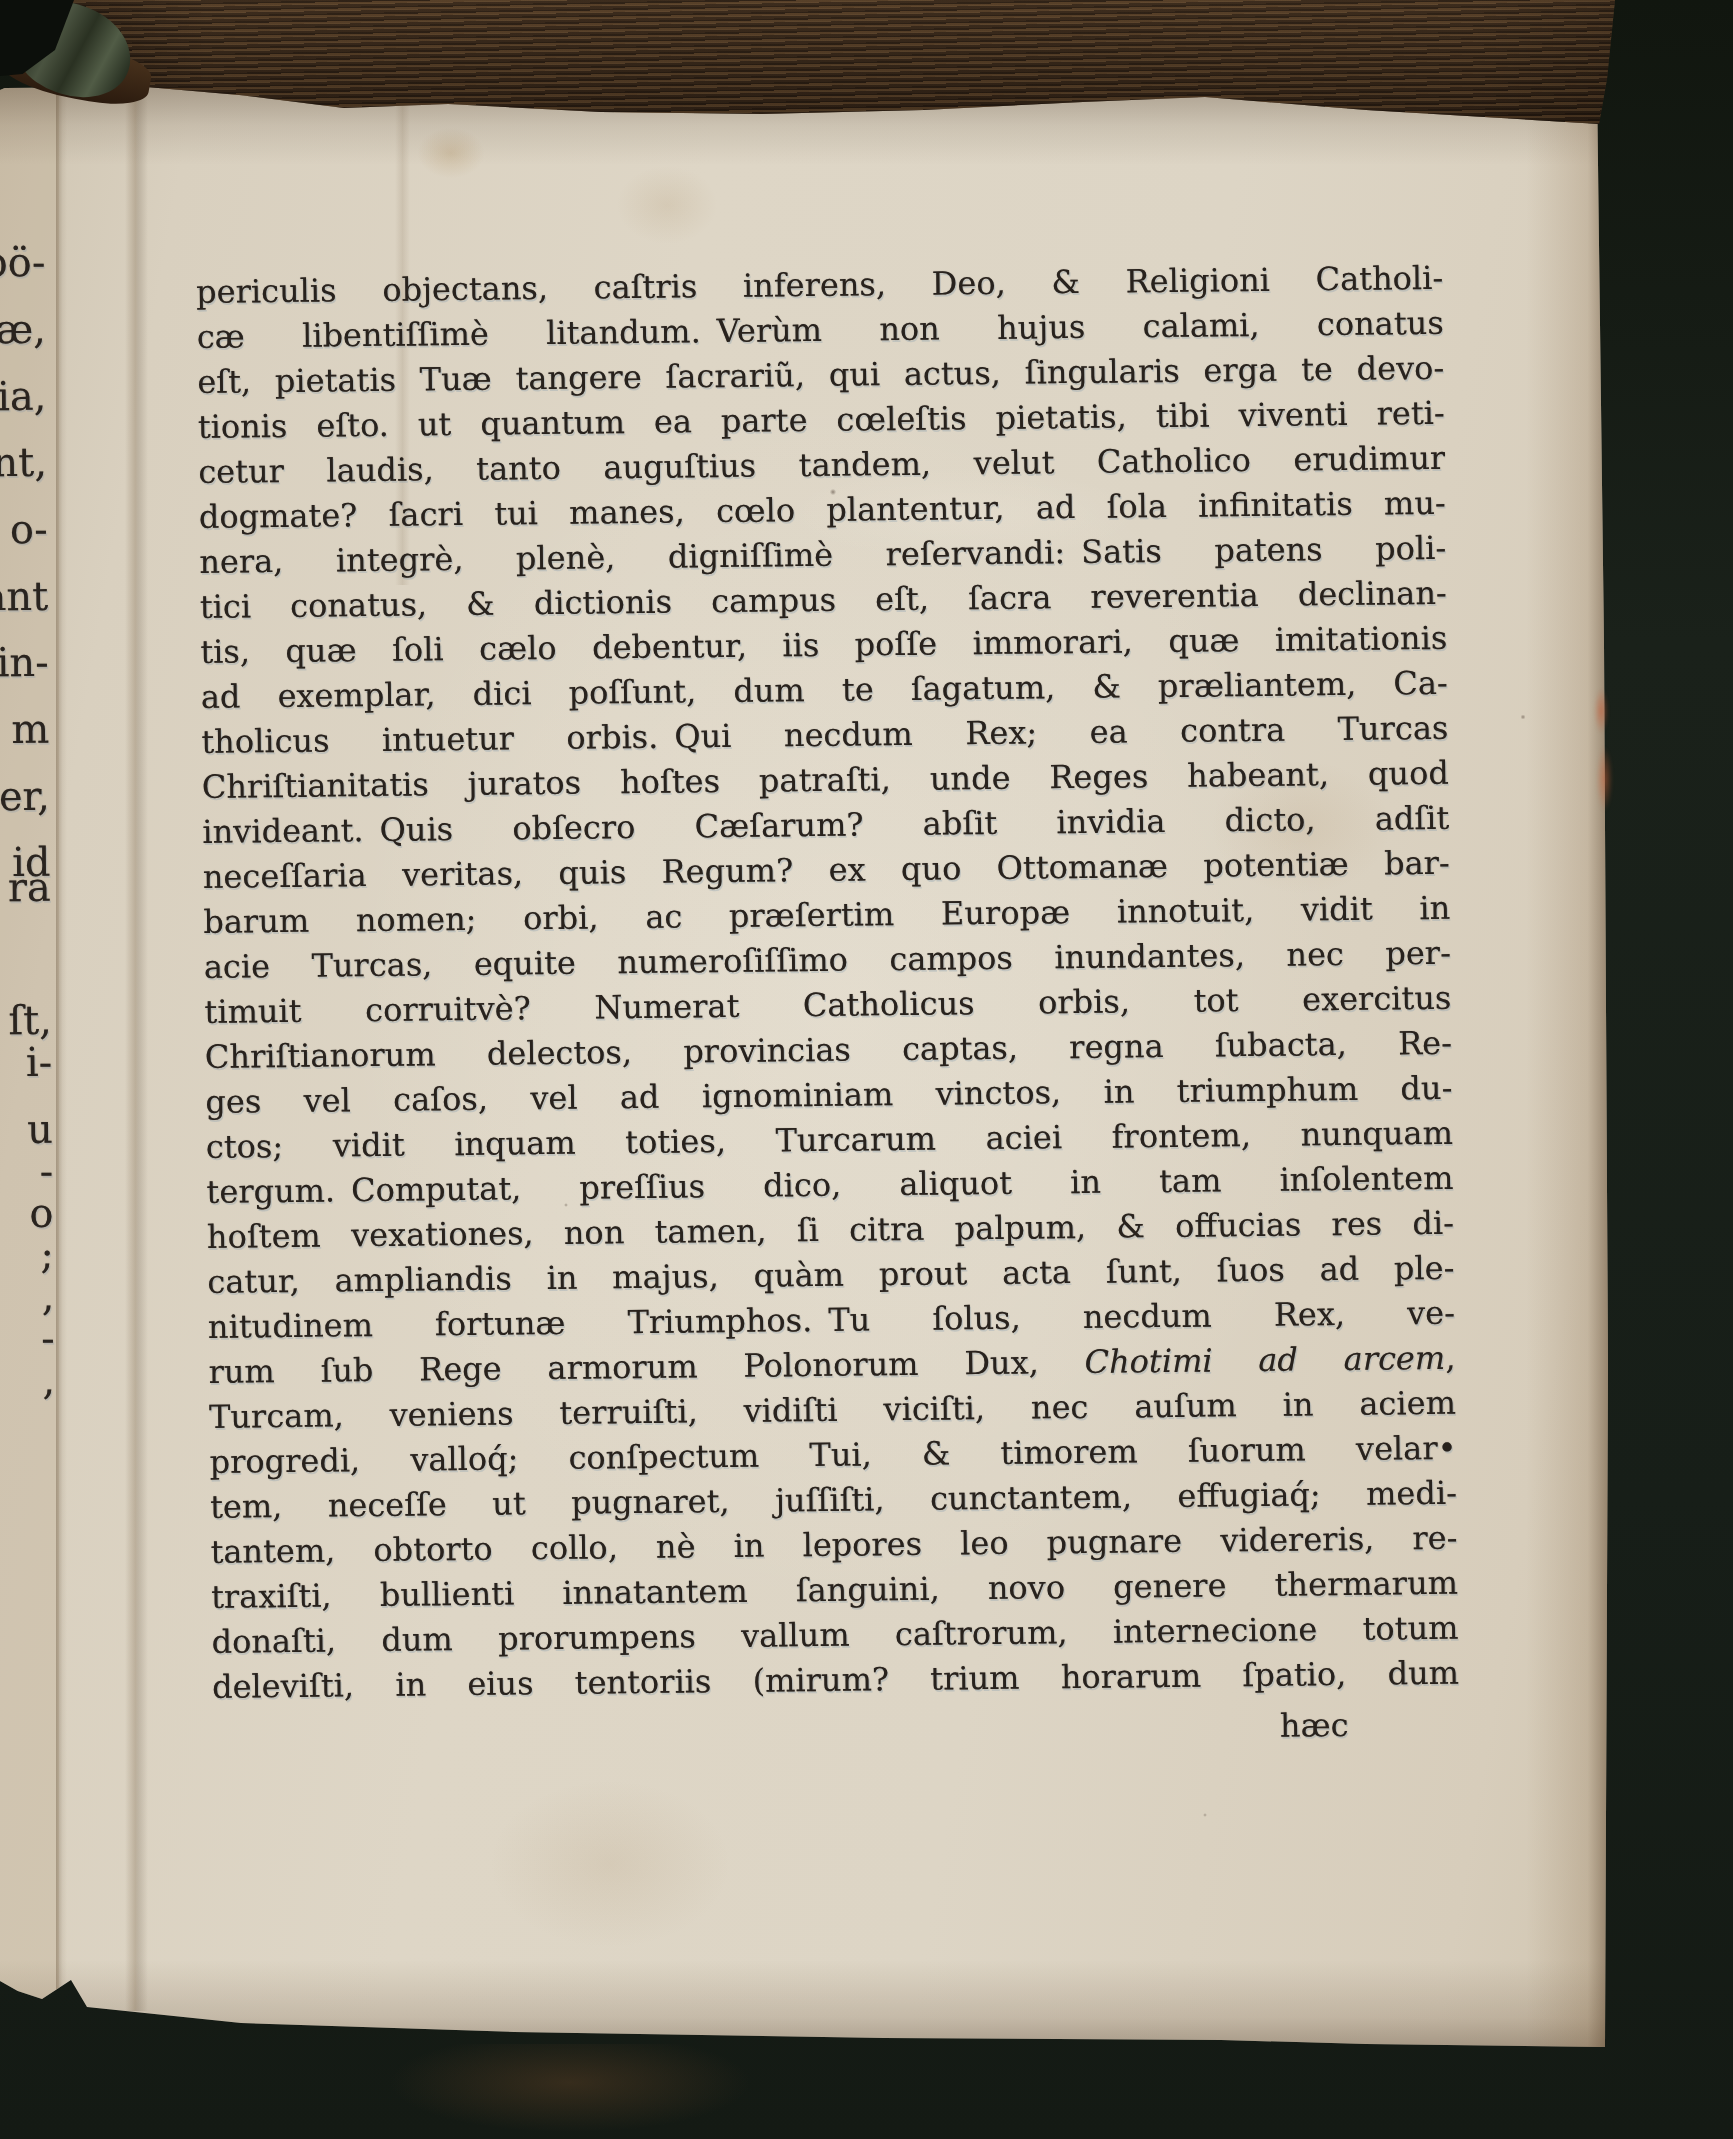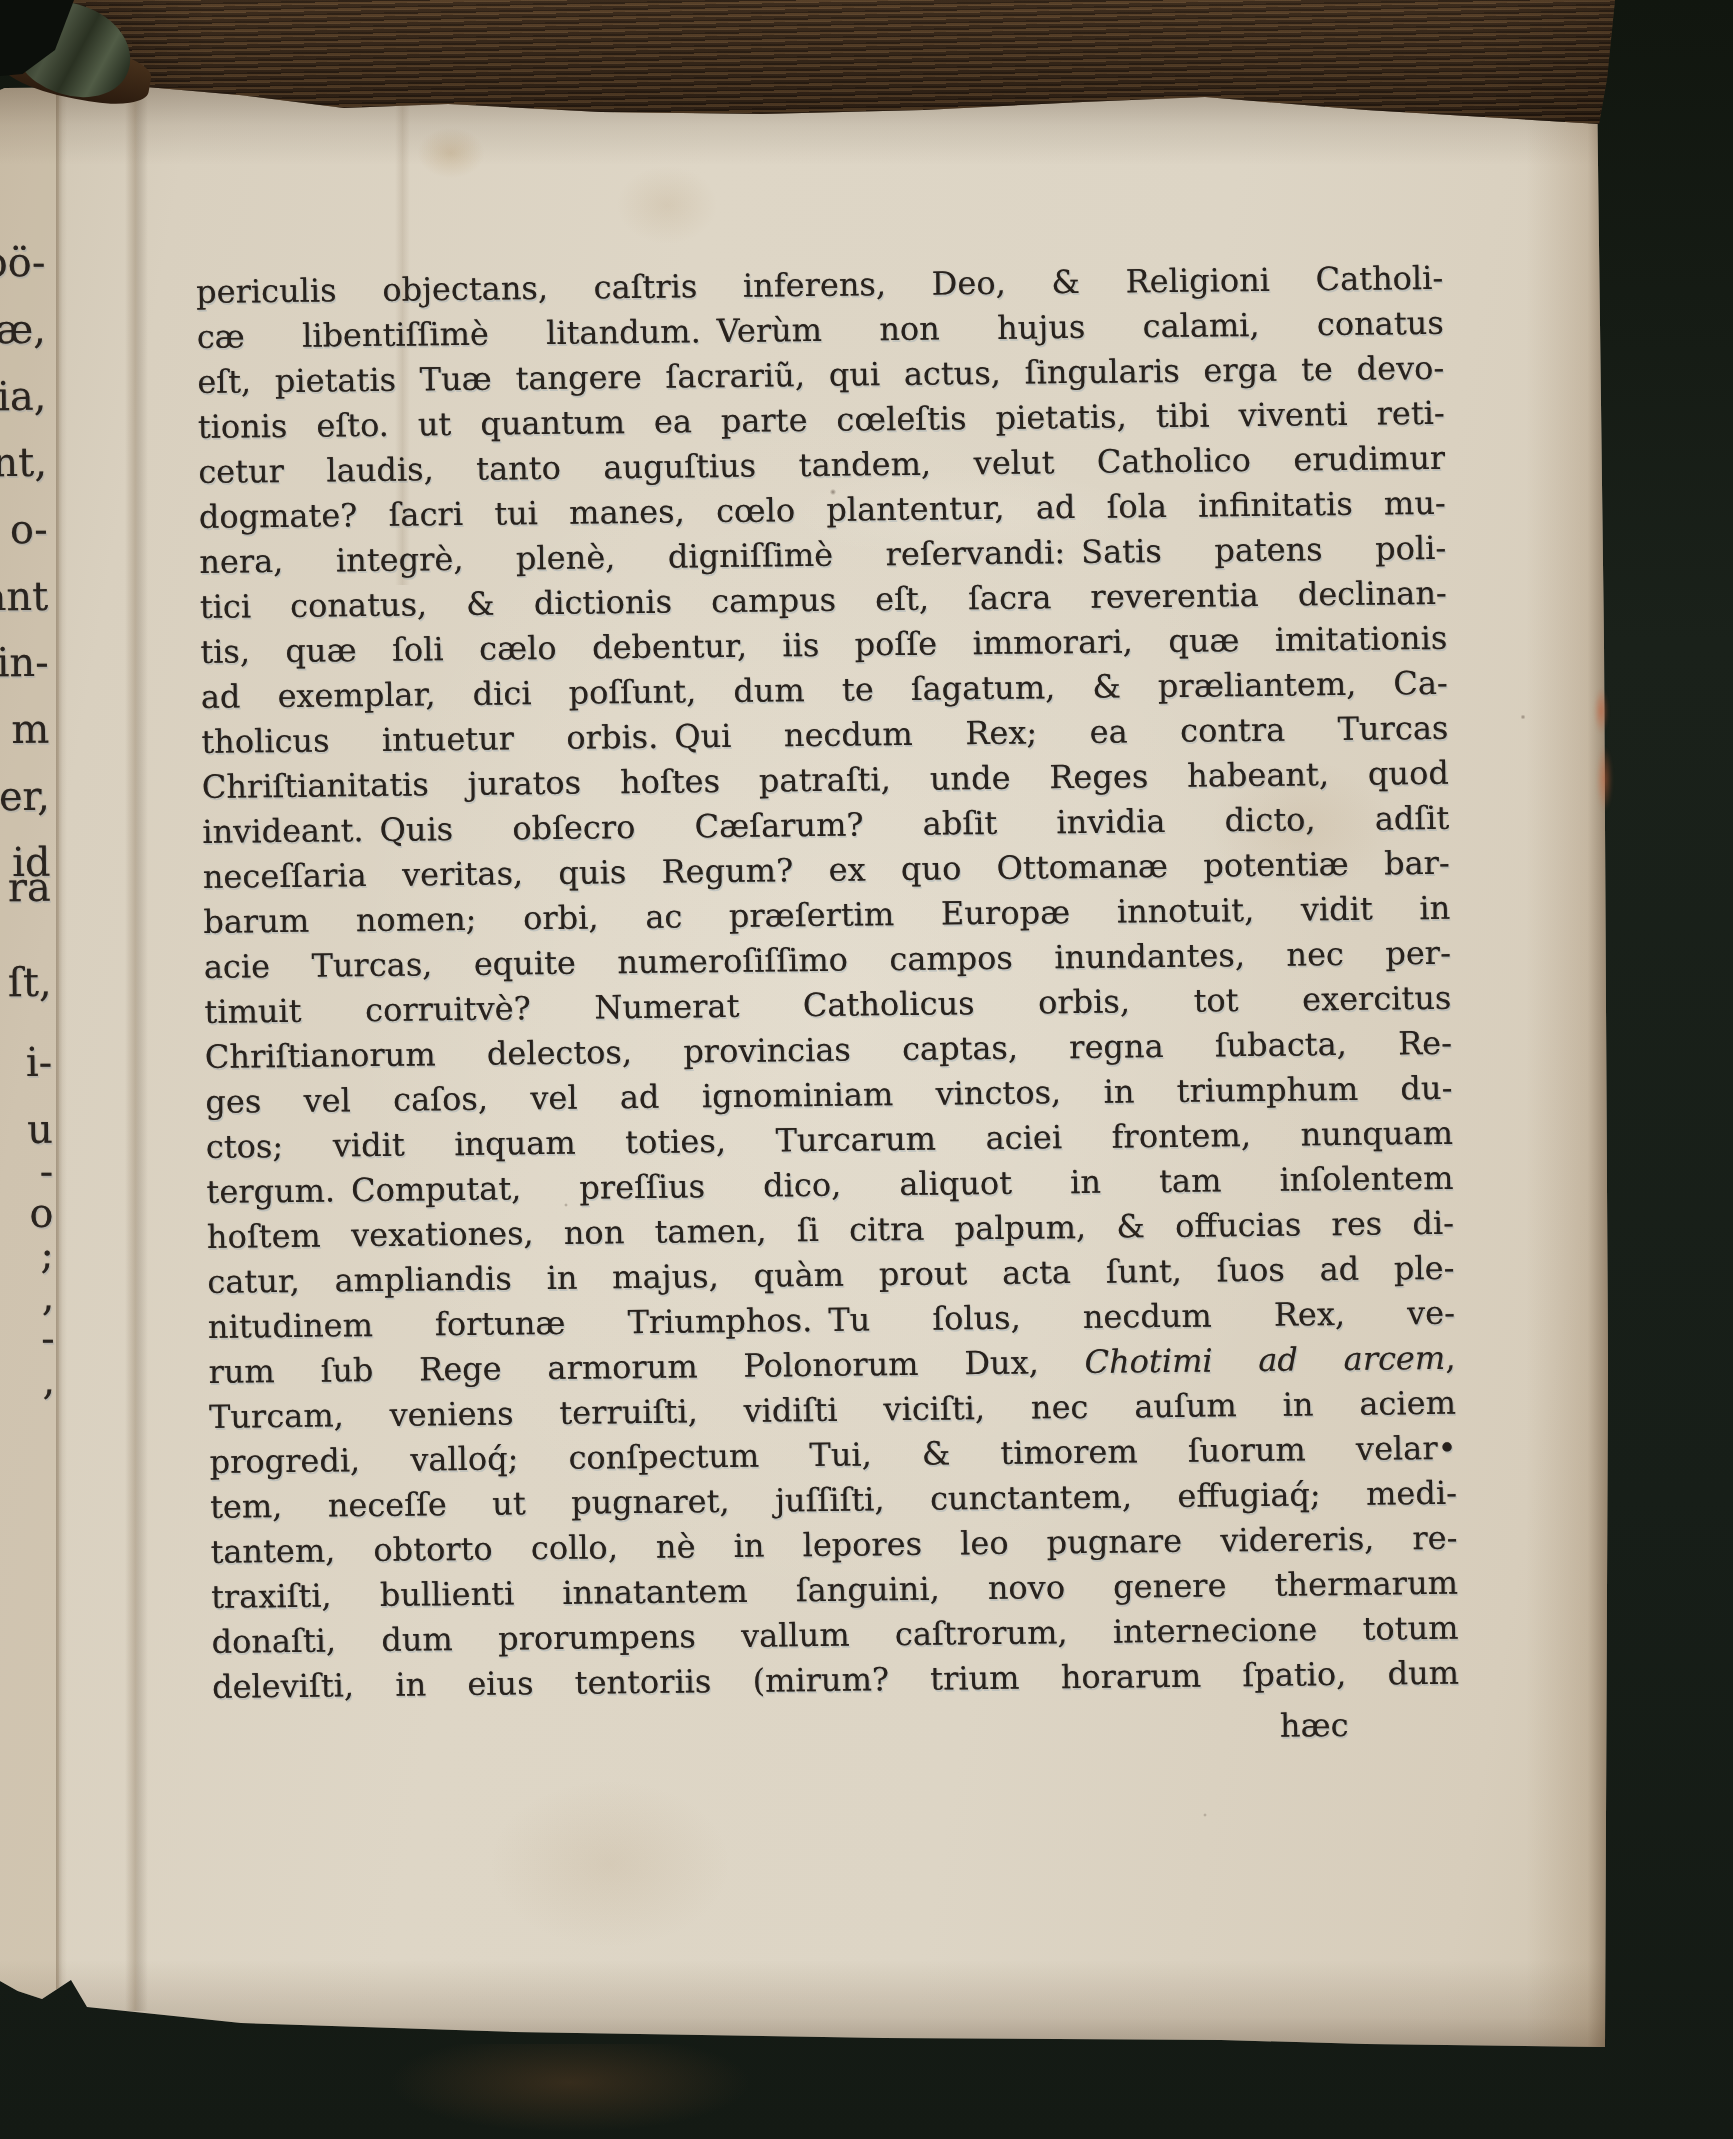--- a/index.html
+++ b/index.html
@@ -110,21 +110,21 @@
       <span class="fragment" style="top: 306px;">gæ,</span>
       <span class="fragment" style="top: 373px;">dia,</span>
       <span class="fragment" style="top: 439px;">nt,</span>
       <span class="fragment" style="top: 506px;">o-</span>
       <span class="fragment" style="top: 573px;">ant</span>
       <span class="fragment" style="top: 639px;">in-</span>
       <span class="fragment" style="top: 706px;">m</span>
       <span class="fragment" style="top: 773px;">er,</span>
       <span class="fragment" style="top: 839px; text-align: right;">id</span>
       <span class="fragment" style="top: 864px;">ra</span>
-      <span class="fragment" style="top: 959px;">ſt,</span>
+      <span class="fragment" style="top: 997px;">ſt,</span>
       <span class="fragment" style="top: 1039px;">i-</span>
       <span class="fragment" style="top: 1106px;">u</span>
       <span class="fragment" style="top: 1148px;">-</span>
       <span class="fragment" style="top: 1190px;">o</span>
       <span class="fragment" style="top: 1231px;">;</span>
       <span class="fragment" style="top: 1273px;">,</span>
       <span class="fragment" style="top: 1315px;">-</span>
       <span class="fragment" style="top: 1357px;">,</span>
     </div>
 

